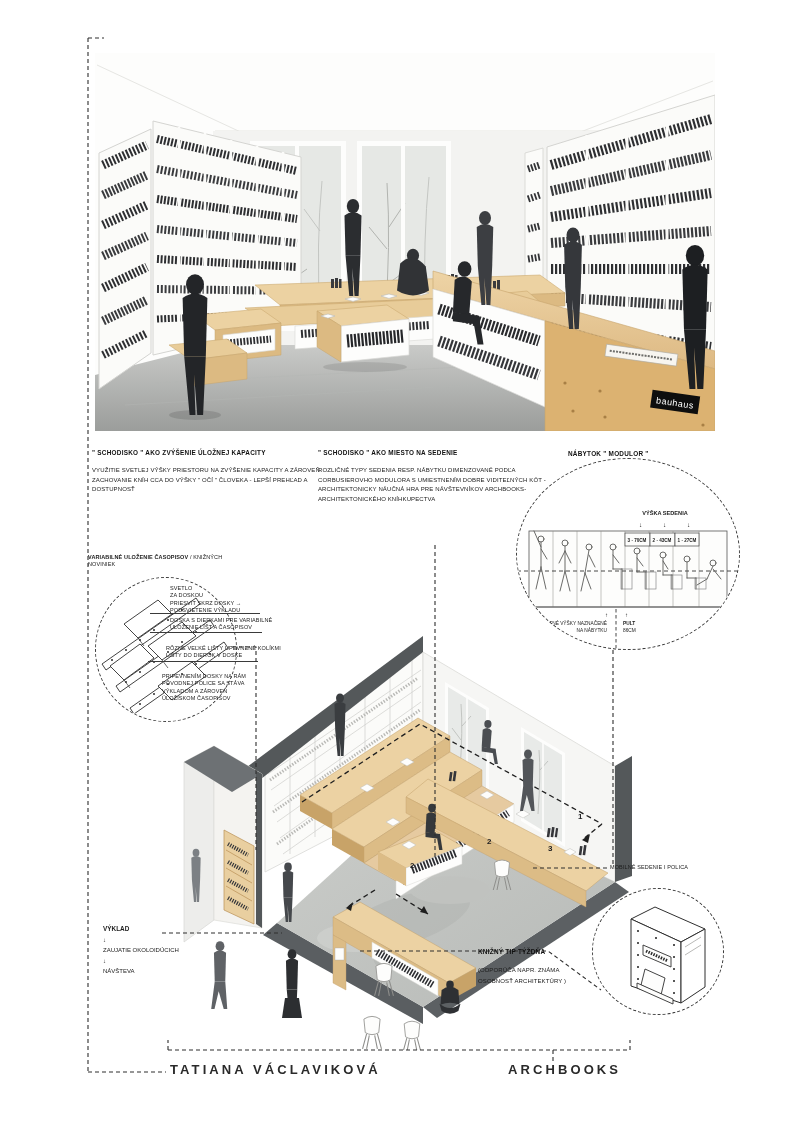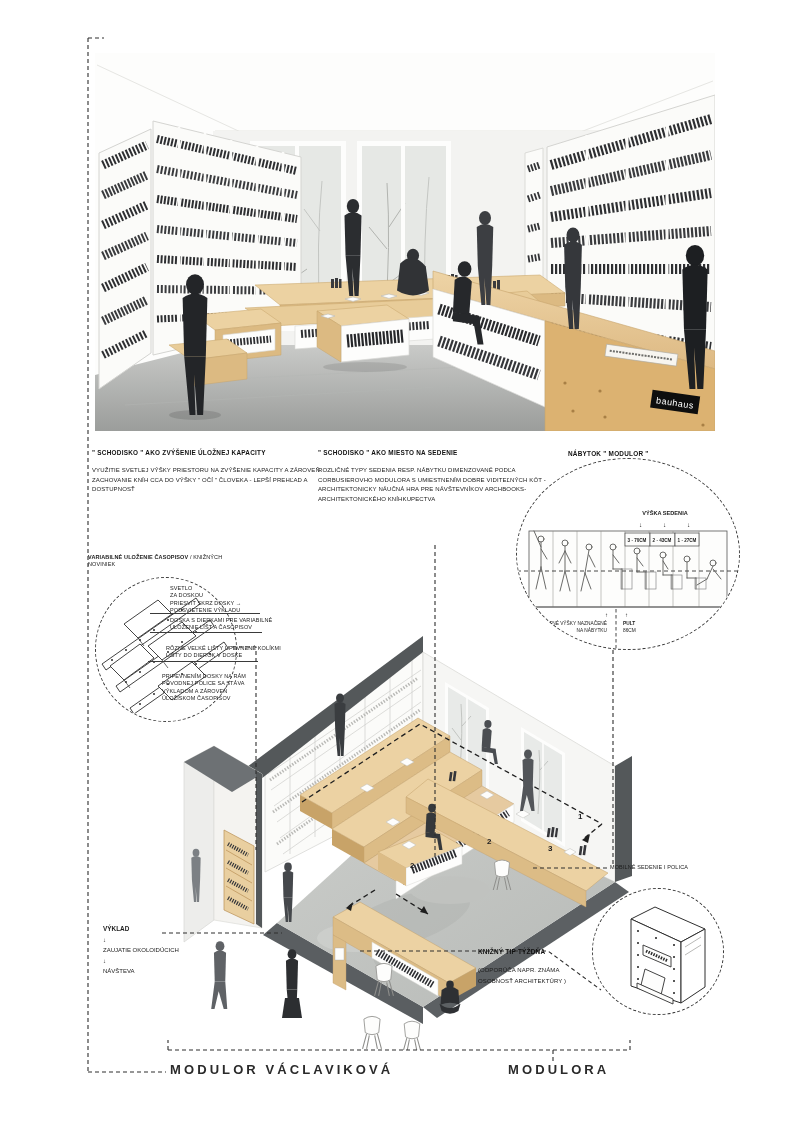--- a/index.html
+++ b/index.html
@@ -538,16 +538,16 @@
     <div class="flow-line">↓</div>
     <div class="flow-line">NÁVŠTEVA</div>
   </div>
 
   <div class="abs" style="left:478px;top:948px;width:130px;">
     <div class="blk-title">KNIŽNÝ TIP TÝŽDŇA</div>
     <div class="tt" style="font-size:6px;margin-top:12px;">(ODPORÚČA NAPR. ZNÁMA</div>
     <div class="tt" style="font-size:6px;margin-top:3px;">OSOBNOSŤ ARCHITEKTÚRY )</div>
   </div>
 
-  <div class="abs footer-name" style="left:170px;top:1062px;">MODULOR VÁCLAVIKOVÁ</div>
-  <div class="abs footer-name" style="left:508px;top:1062px;">MODULORA</div>
+  <div class="abs footer-name" style="left:170px;top:1062px;">TATIANA VÁCLAVIKOVÁ</div>
+  <div class="abs footer-name" style="left:508px;top:1062px;">ARCHBOOKS</div>
 
 </div>
 
 </body></html>

